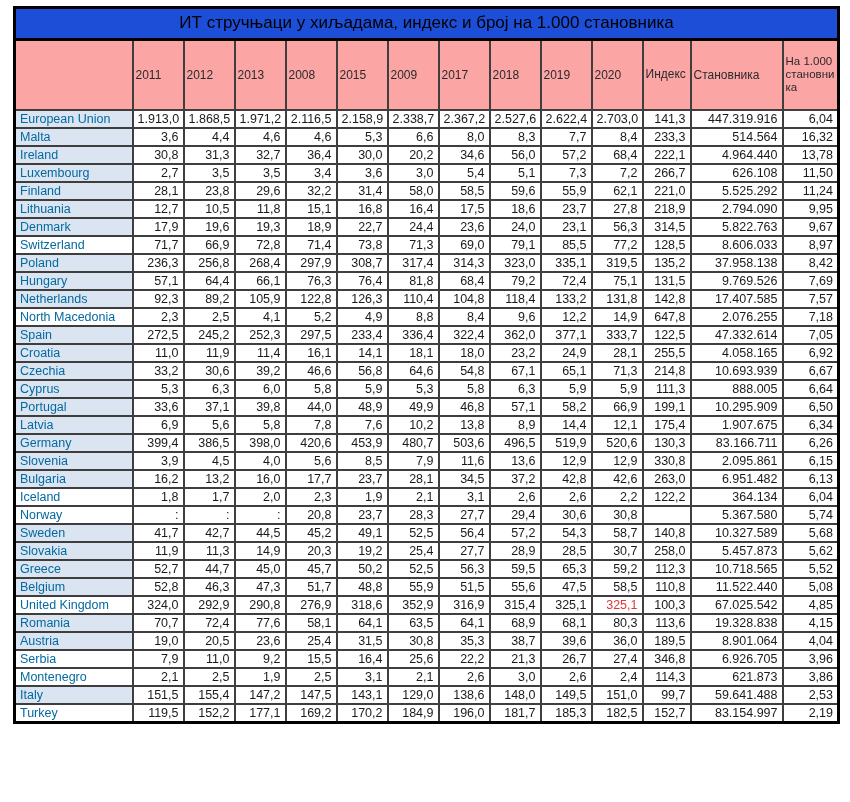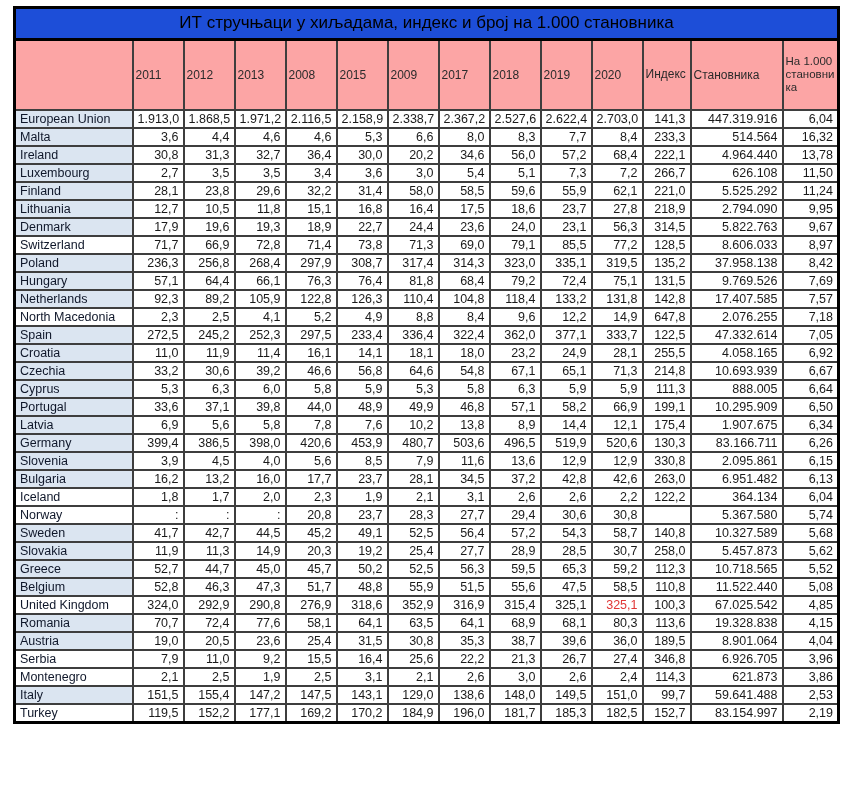--- a/index.html
+++ b/index.html
@@ -26,21 +26,21 @@
     padding:4px 2px 5px 2px;background:#1d4ed8;border-bottom:3px solid var(--outer);
   }
   .hdr{
     height:70px;background:#fca5a5;font-weight:400;color:#2b2b2b;
     text-align:left;vertical-align:middle;font-size:12px;padding:1px 2px;
   }
   .hdr.break{word-break:break-all;line-height:13px;}
   .hdr.per{font-size:11.5px;line-height:13px;word-break:break-all;}
   tbody td{height:15px;line-height:14px;font-size:12.5px;padding:1px 4px;}
   td.country{
-    background:var(--label-bg);text-align:left;color:#0f172a;
+    background:var(--label-bg);text-align:left;color:#0369a1;
     padding:1px 2px 1px 4px;white-space:nowrap;
   }
   td.country.noneu{background:var(--non-eu-bg);}
   td.num{text-align:right;white-space:nowrap;}
   td.red{color:var(--red);}
 </style>
 </head>
 <body>
 
 <div class="wrap">

